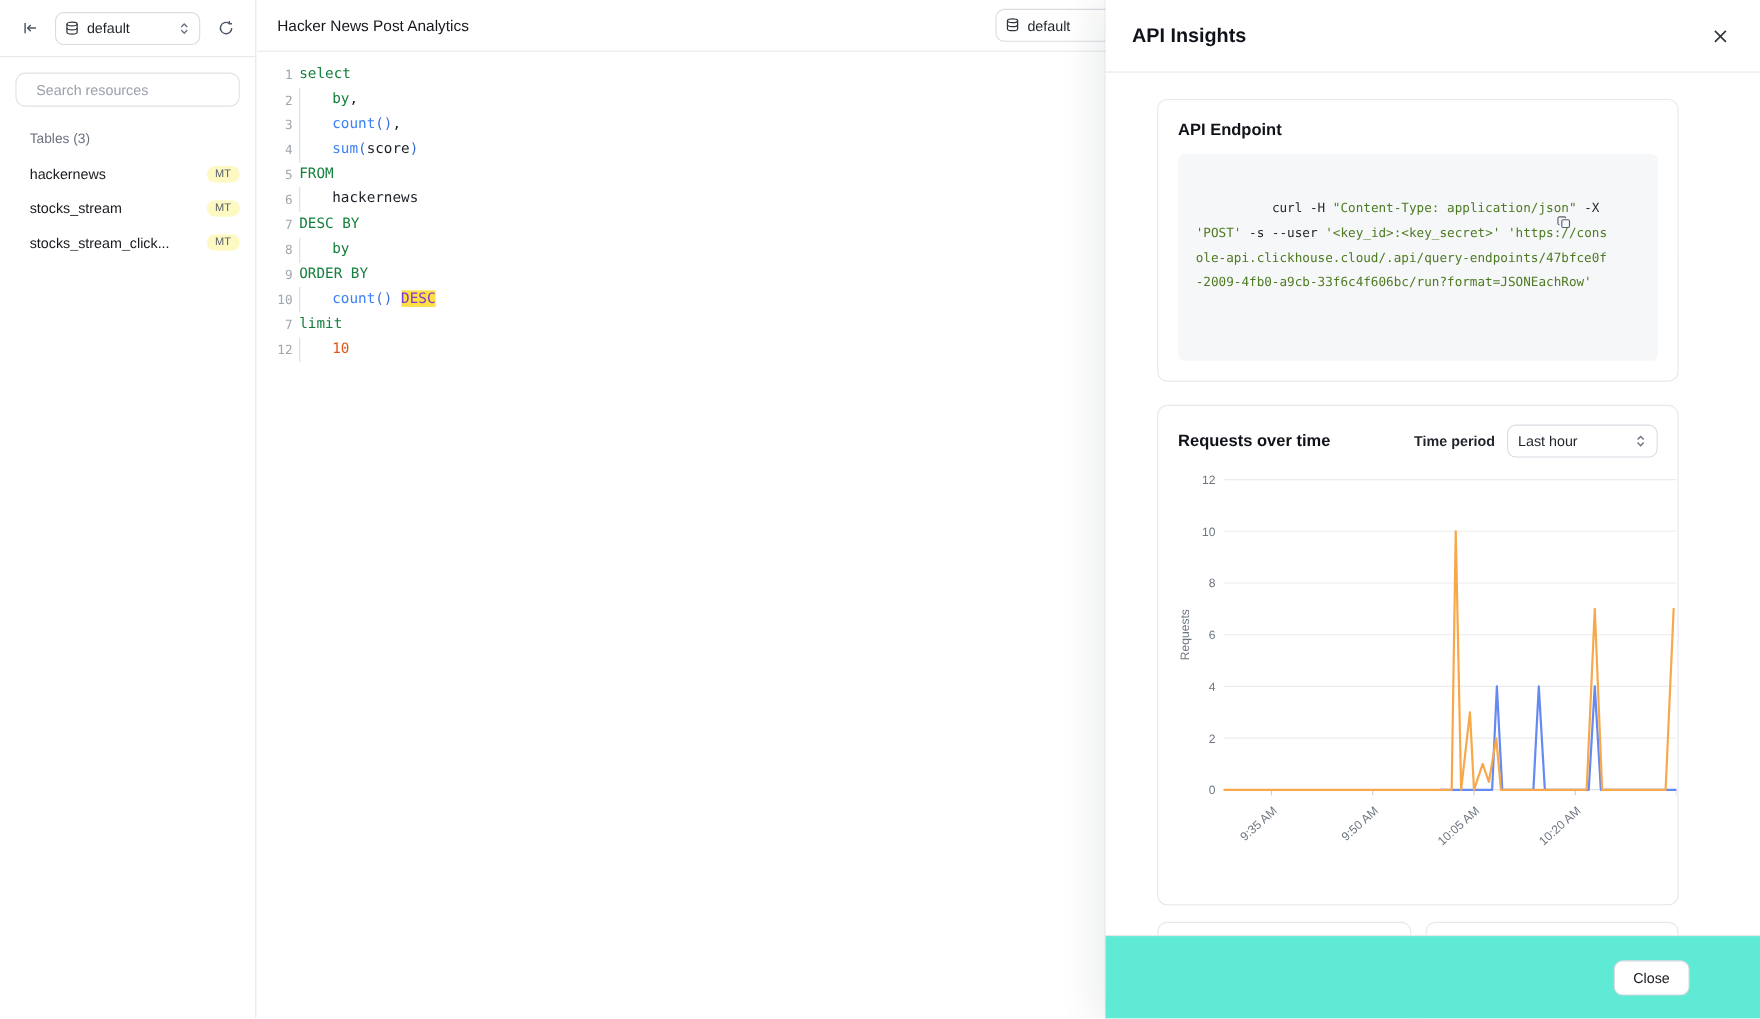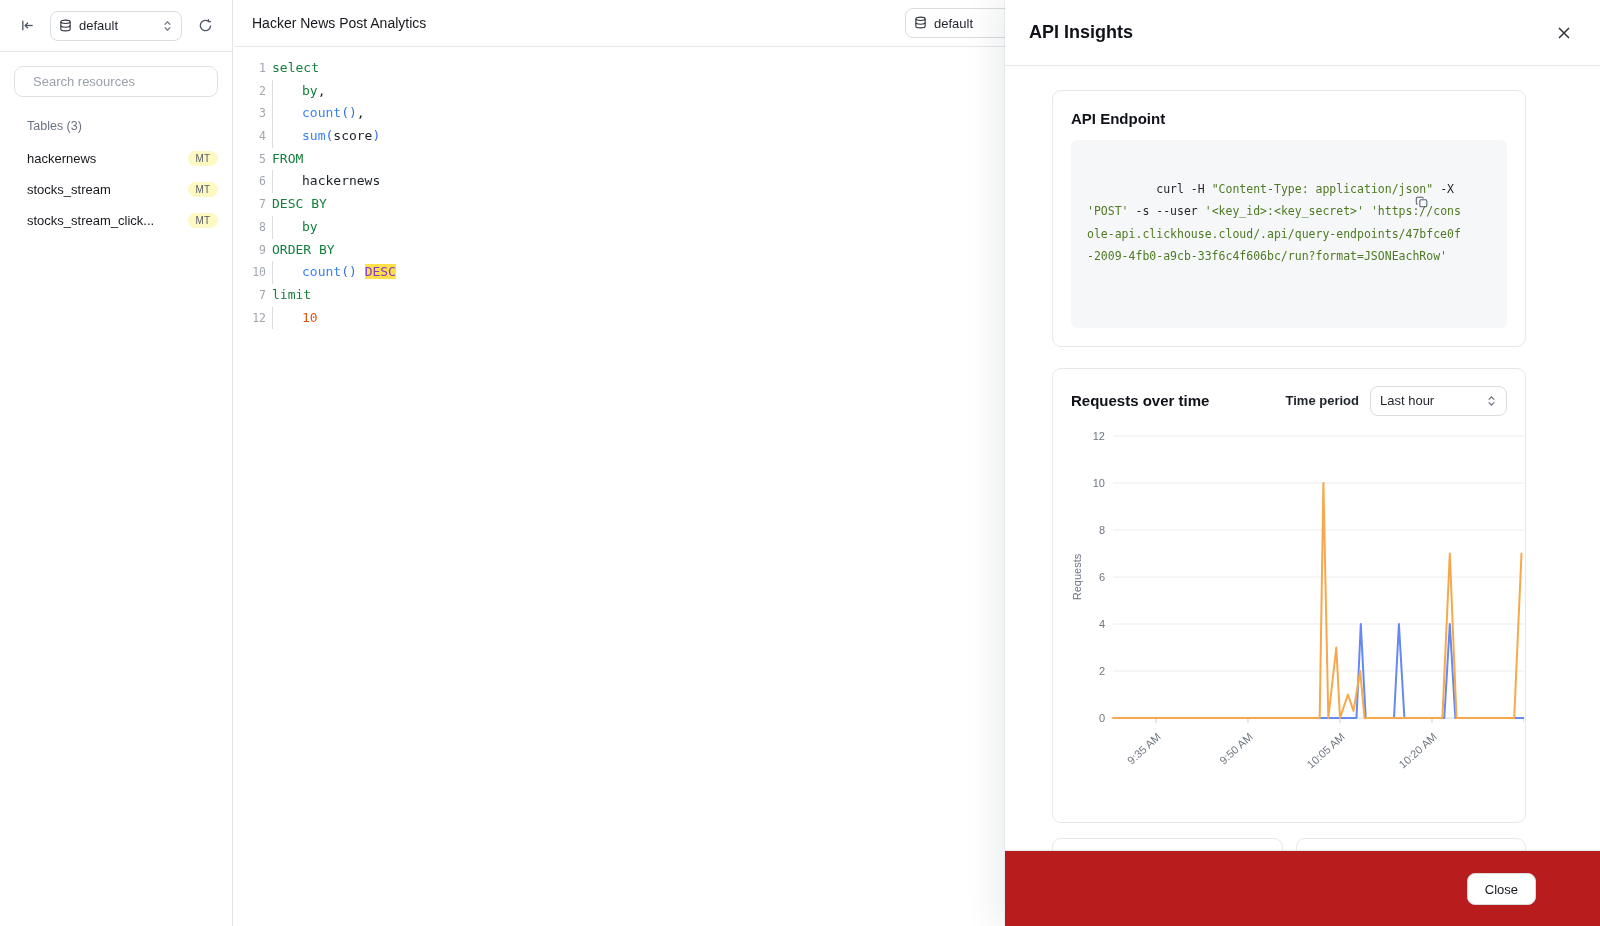--- a/index.html
+++ b/index.html
@@ -80,21 +80,21 @@
   .tp-label { font-size:13px; font-weight:600; color:#1f242b; margin-right:11px; }
   .tp-select { width:137px; height:30px; border:1px solid #d9dce1; border-radius:8px; display:flex; align-items:center;
     padding:0 9px; font-size:13px; color:#1f242b; cursor:pointer; }
   .tp-select .grow { flex:1; }
   .chart-wrap { margin-top:12px; }
   .ctick { font-size:11px; fill:#6f7680; font-family:"Liberation Sans",sans-serif; }
   .stats-row { display:flex; gap:13px; margin-top:15px; }
   .stat-card { flex:1; height:96px; padding:20px 18px; }
   .stat-label { font-size:13px; color:#6b7280; }
   .stat-value { margin-top:8px; font-size:16px; font-weight:700; color:#0f1218; }
-  .panel-footer { position:absolute; left:0; right:0; bottom:0; height:76px; background:#b91c1c;
+  .panel-footer { position:absolute; left:0; right:0; bottom:0; height:76px; background:#5eead4;
     border-top:1px solid #e6e8eb; z-index:5; }
   .close-btn { position:absolute; right:64px; top:22px; height:32px; padding:0 17px; background:#fff;
     border:1px solid #d5d8dd; border-radius:8px; font-size:13px; color:#16181d;
     font-family:"Liberation Sans",sans-serif; cursor:pointer; }
   svg.ic { display:block; }
 </style>
 </head>
 <body>
 
 <div class="app">

